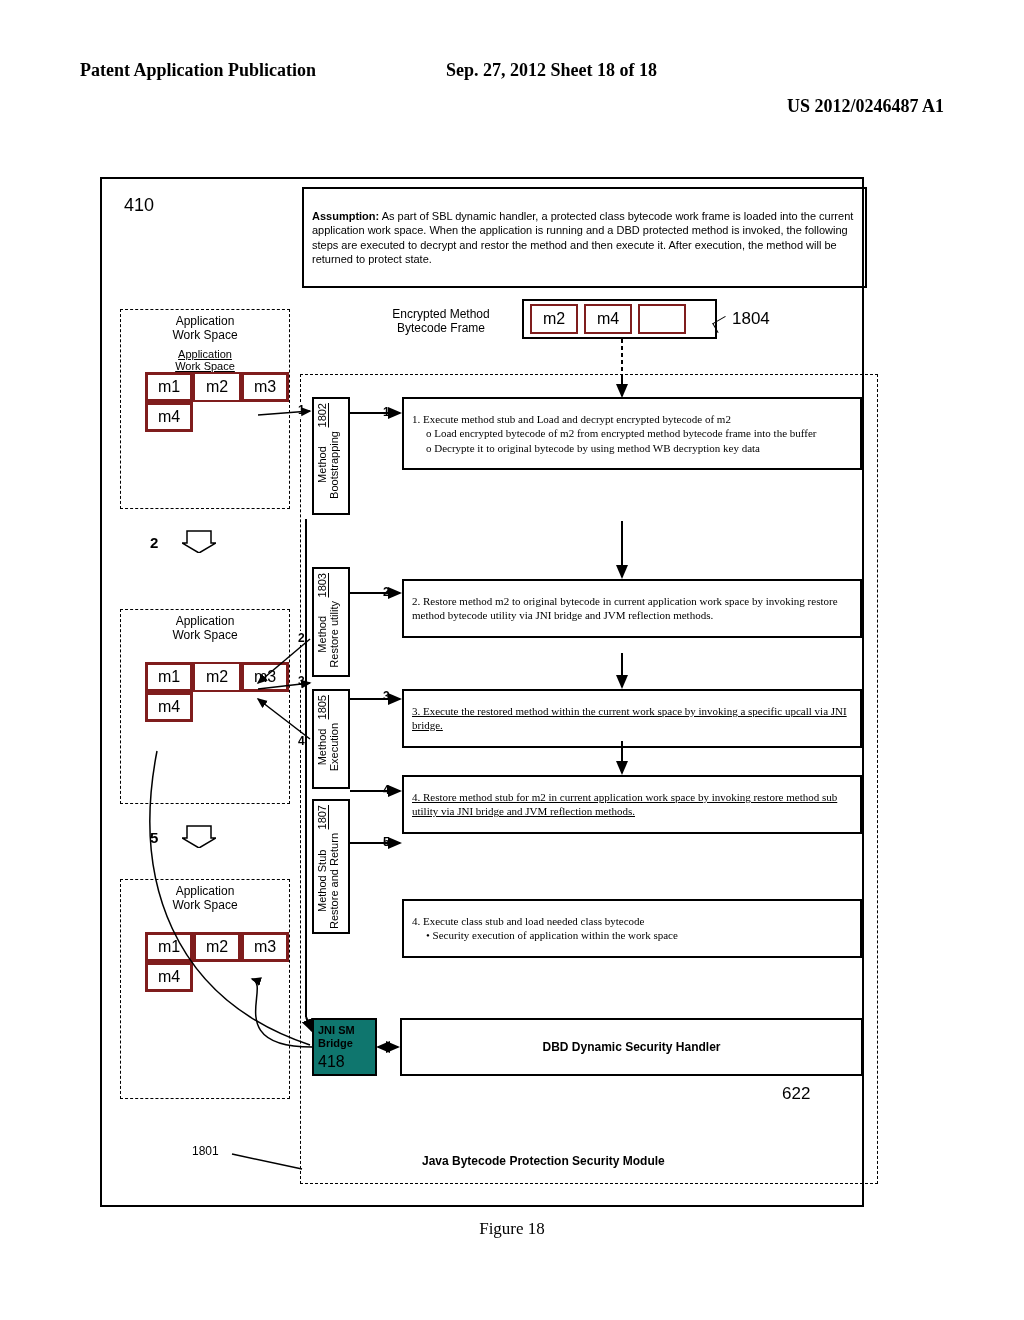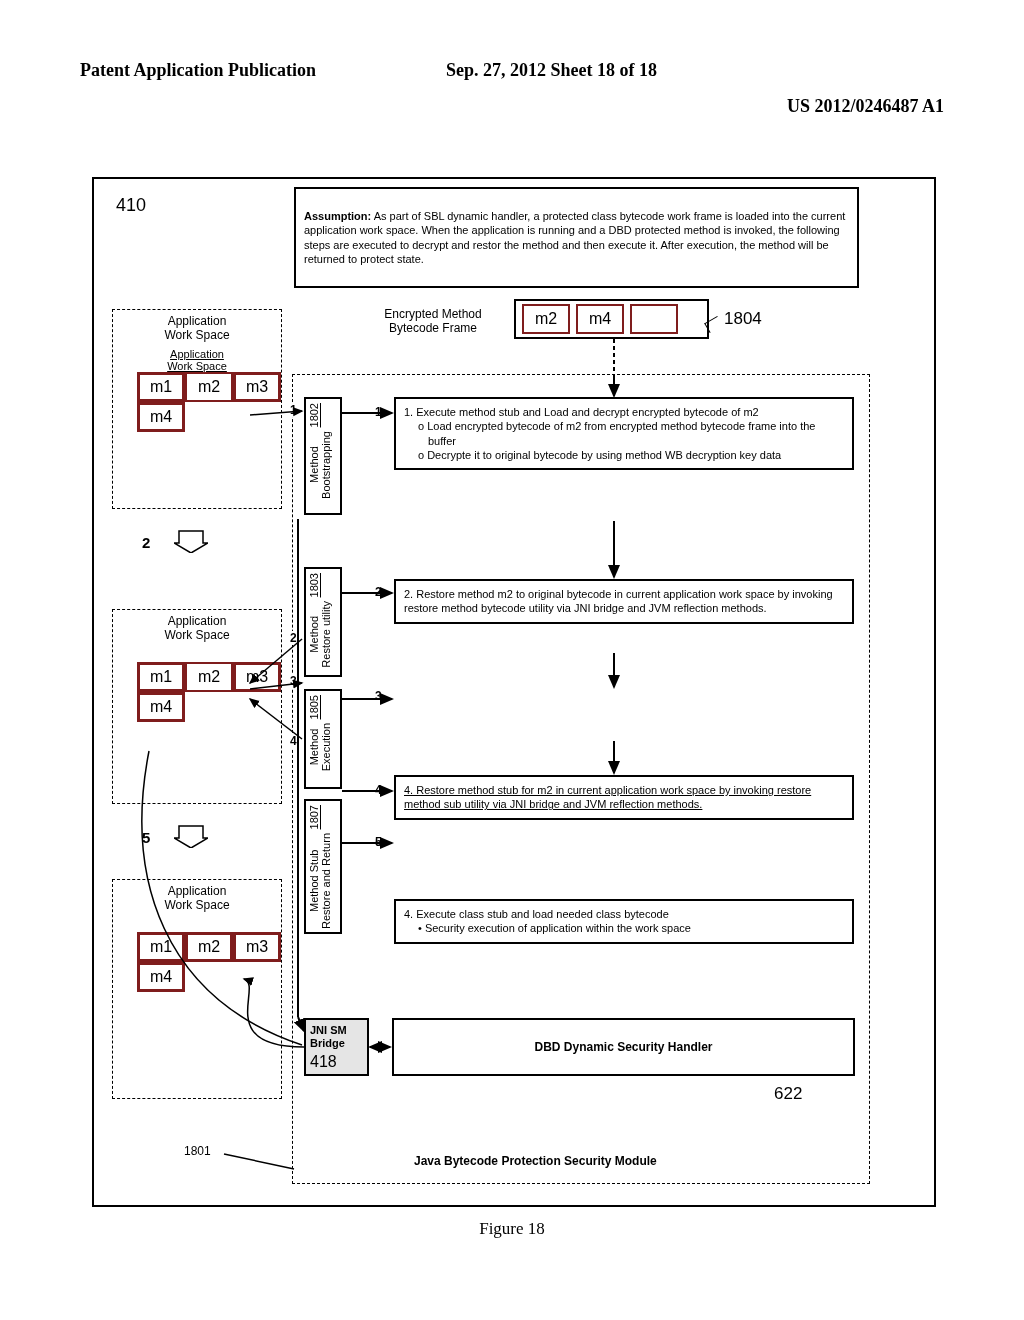--- a/index.html
+++ b/index.html
@@ -24,24 +24,24 @@
     font-weight: bold;
     margin-bottom: 60px;
   }
   .header-right {
     font-size: 18px;
     font-weight: bold;
     margin-top: 36px;
   }
   .diagram {
     border: 2px solid #000;
-    width: 844px;
+    width: 764px;
     height: 1030px;
     position: relative;
-    margin-left: 12px;
+    margin-left: 20px;
     font-family: Helvetica, Arial, sans-serif;
     font-size: 11px;
   }
   .assumption-box {
     position: absolute;
     top: 8px;
     left: 200px;
     width: 565px;
     border: 2px solid #000;
     padding: 20px 8px;
@@ -180,24 +180,25 @@
   .vproc-1 { top: 218px; left: 210px; height: 118px; }
   .vproc-2 { top: 388px; left: 210px; height: 110px; }
   .vproc-3 { top: 510px; left: 210px; height: 100px; }
   .vproc-4 { top: 620px; left: 210px; height: 135px; }
   
   .step-box {
     position: absolute;
     left: 300px;
     width: 460px;
     border: 2px solid #000;
-    padding: 6px 8px;
+    padding: 13px 8px;
     font-size: 11px;
     line-height: 1.3;
     background: #fff;
+    font-family: Liberation Serif, serif;
   }
   .step-1 { top: 218px; height: auto; }
   .step-2 { top: 400px; }
   .step-3 { top: 510px; }
   .step-4 { top: 596px; }
   .step-5 { top: 720px; }
   .step-box .sub-bullet {
     margin-left: 14px;
     text-indent: -10px;
     padding-left: 10px;
@@ -224,21 +225,21 @@
     position: absolute;
     top: 839px;
     left: 210px;
     width: 65px;
     height: 58px;
     border: 2px solid #000;
     font-size: 11px;
     font-weight: bold;
     padding: 4px;
     line-height: 1.2;
-    background: #e5e5e5;
+    background: #0f766e;
   }
   .jni-box .jni-ref {
     font-size: 16px;
     font-weight: normal;
     margin-top: 2px;
   }
   .secmod-title {
     position: absolute;
     top: 975px;
     left: 320px;
@@ -371,20 +372,23 @@
       <div class="vproc-text" style="white-space:pre-line">Method Stub
 Restore and Return</div>
     </div>
 
     <div class="step-box step-1">
       <div>1. Execute method stub and Load and decrypt encrypted bytecode of m2</div>
       <div class="sub-bullet">o   Load encrypted bytecode of m2 from encrypted method bytecode frame into the buffer</div>
       <div class="sub-bullet">o   Decrypte it to original bytecode by using method WB decryption key data</div>
     </div>
     <div class="step-box step-2">2. Restore method m2 to original bytecode in current application work space by invoking restore method bytecode utility via JNI bridge and JVM reflection methods.</div>
+    <div class="step-box step-3">
+      <span style="text-decoration:underline">3. Execute the restored method within the current work space by invoking a specific upcall via JNI bridge.</span>
+    </div>
     <div class="step-box step-4">
       <span style="text-decoration:underline">4. Restore method stub for m2 in current application work space by invoking restore method sub utility via JNI bridge and JVM reflection methods.</span>
     </div>
     <div class="step-box step-5">
       <div>4. Execute class stub and load needed class bytecode</div>
       <div class="sub-bullet">•   Security execution of application within the work space</div>
     </div>
 
     <div class="dbd-box">DBD Dynamic Security Handler</div>
     <div class="dbd-622">622</div>

